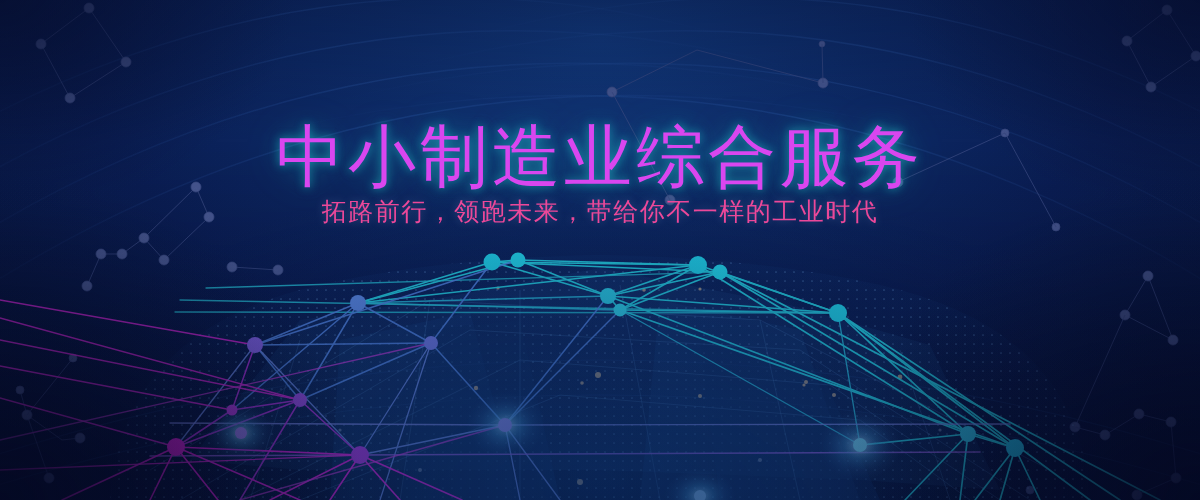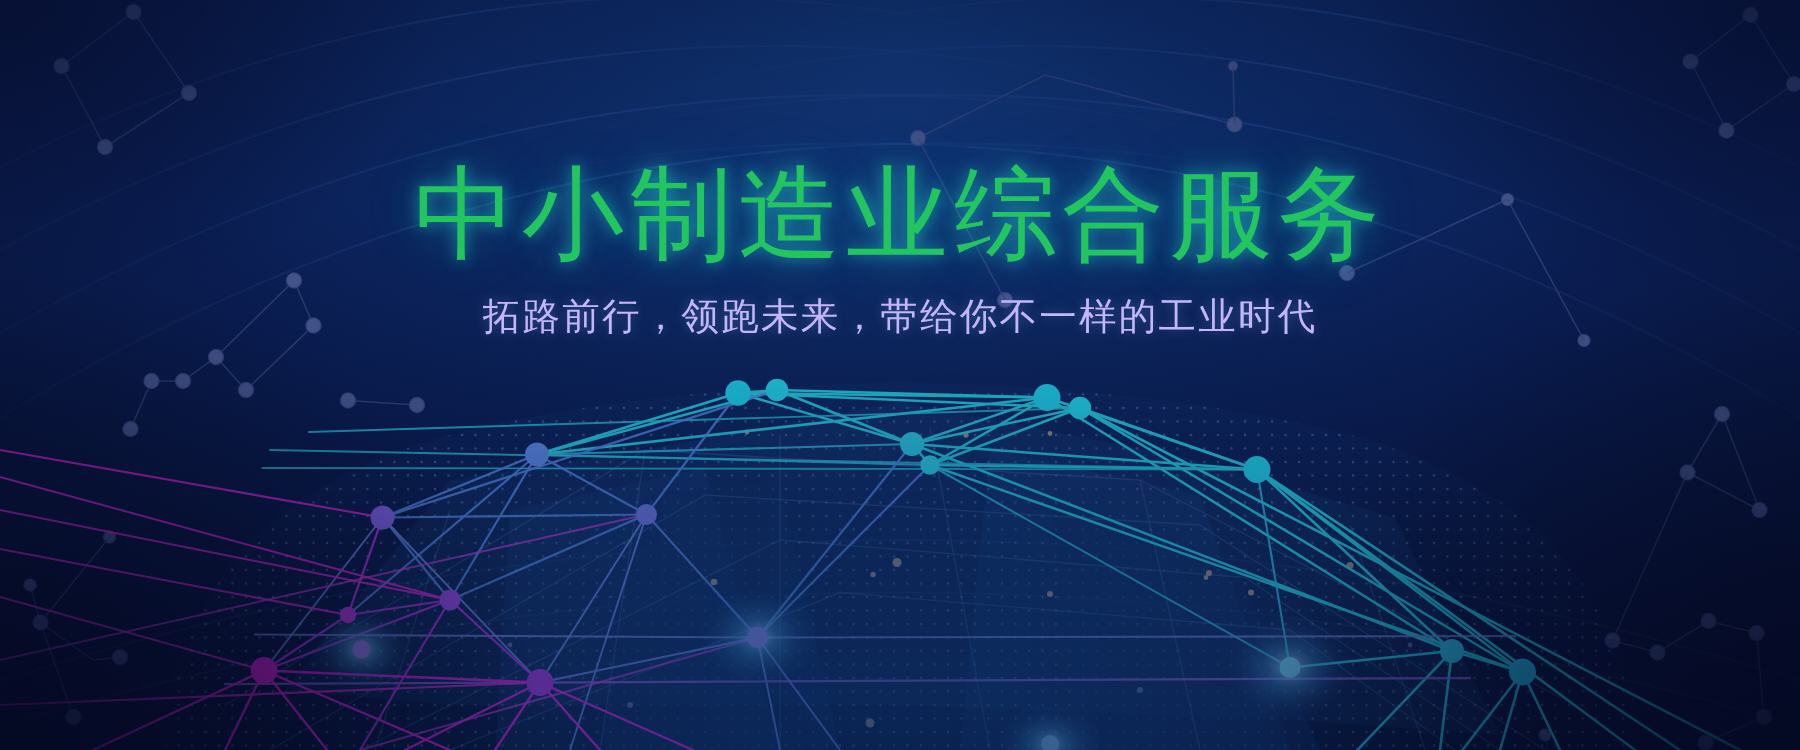--- a/index.html
+++ b/index.html
@@ -55,43 +55,43 @@
   .text-block {
     position: absolute;
     left: 0;
     top: 0;
     width: 1200px;
     text-align: center;
     pointer-events: none;
   }
   .title {
     position: absolute;
-    top: 104px;
+    top: 117px;
     left: 0;
     width: 1200px;
     font-size: 68px;
     line-height: 78px;
     letter-spacing: 4px;
     font-weight: 400;
-    color: #22c55e;
+    color: #d946ef;
     text-shadow:
       0 0 10px rgba(39,230,222,0.55),
       0 0 26px rgba(39,230,222,0.30),
       0 0 48px rgba(30,180,200,0.20);
   }
   .subtitle {
     position: absolute;
     top: 194px;
     left: 0;
     width: 1200px;
     font-size: 25px;
     line-height: 34px;
     letter-spacing: 1.5px;
     font-weight: 400;
-    color: #c4b5fd;
+    color: #ec4899;
     text-shadow: 0 0 8px rgba(160,200,255,0.30);
   }
 </style>
 </head>
 <body>
 
 <div id="banner">
 
   <div class="bg-base"></div>
 

